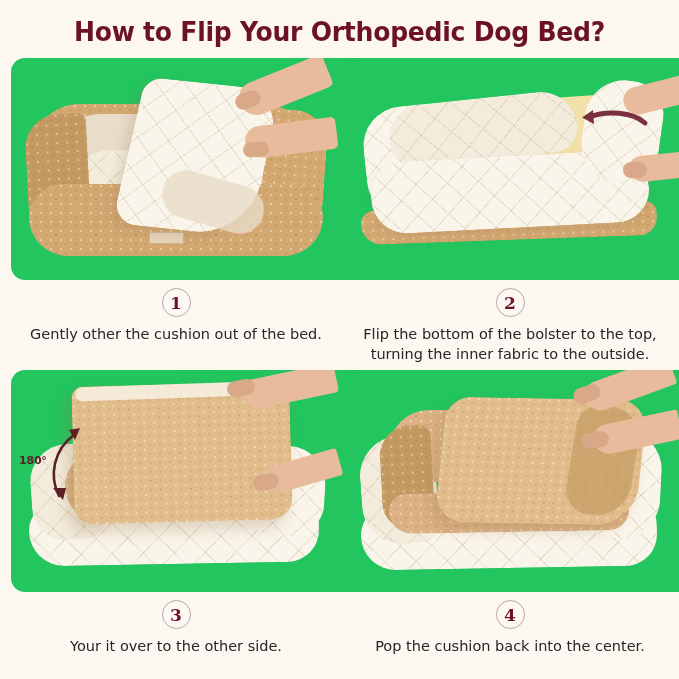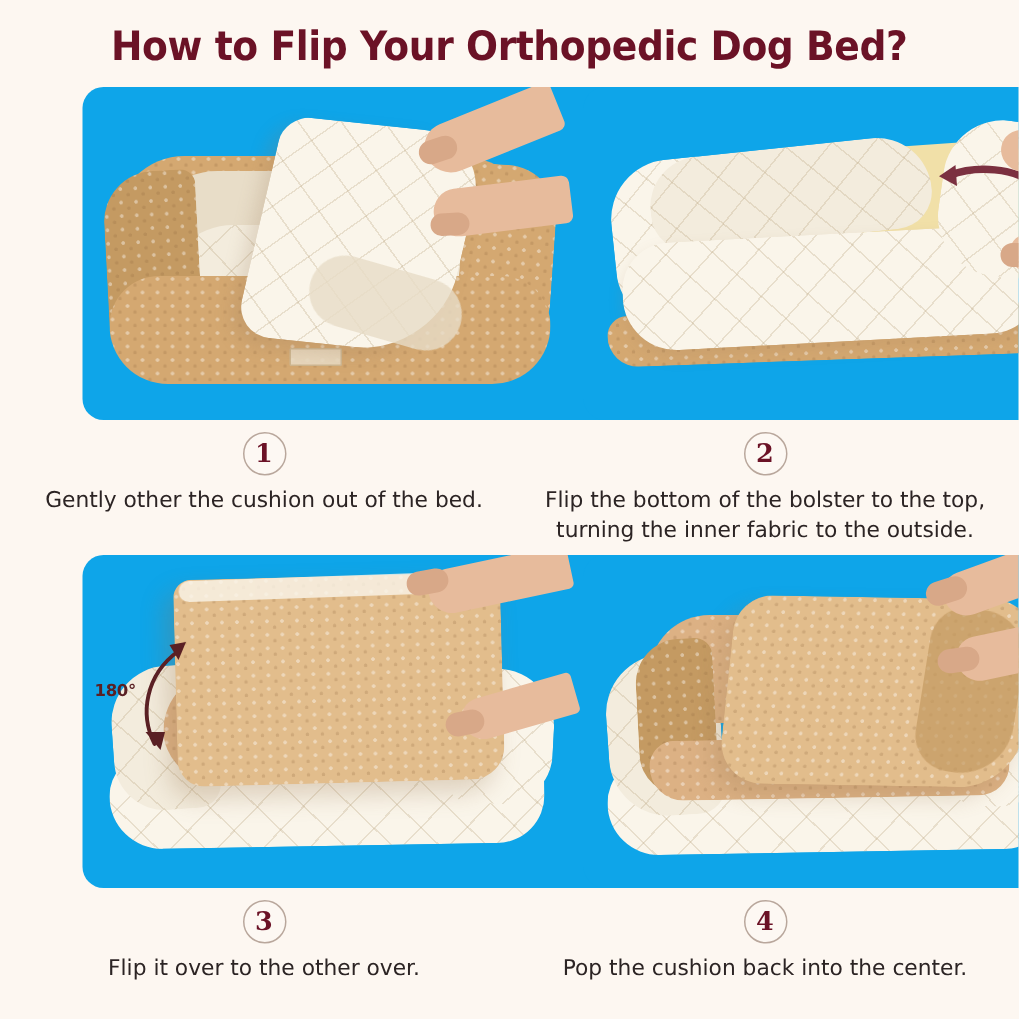--- a/index.html
+++ b/index.html
@@ -30,24 +30,23 @@
   }
   .cell{position:absolute;width:330px;}
   .cell-1{left:11px;top:0;}
   .cell-2{left:345px;top:0;}
   .cell-3{left:11px;top:312px;}
   .cell-4{left:345px;top:312px;}
 
   .card{
     position:relative;
     width:398px;height:222px;
-    background:#0ea5e9;
+    background:#22c55e;
     border-radius:14px;
     overflow:hidden;
-    margin-left:44px;
   }
 
   
   .badge{
     position:relative;
     margin:8px auto 0 auto;
     width:29px;height:29px;
     border-radius:50%;
     background:#fdf8f3;
     border:1.2px solid #b9a79c;
@@ -211,21 +210,21 @@
             <path d="M6 66 L16 78 L19 66 Z" fill="#5a2024"></path>
           </svg>
 
           <div class="shape skin" style="left:230px;top:2px;width:96px;height:30px;border-radius:16px 4px 4px 18px;transform:rotate(-12deg);"></div>
           <div class="shape skin-d" style="left:216px;top:10px;width:28px;height:16px;border-radius:9px;transform:rotate(-10deg);"></div>
           <div class="shape skin" style="left:252px;top:88px;width:78px;height:28px;border-radius:16px 4px 4px 18px;transform:rotate(-16deg);"></div>
           <div class="shape skin-d" style="left:242px;top:104px;width:26px;height:16px;border-radius:9px;transform:rotate(-12deg);"></div>
         </div>
       </div>
       <div class="badge">3</div>
-      <div class="caption">Flip it over to the other over.</div>
+      <div class="caption">Your it over to the other side.</div>
     </div>
 
     <div class="cell cell-4">
       <div class="card">
         <div class="scene">
 
           <div class="shape cream-l quilt" style="left:16px;top:132px;width:296px;height:66px;border-radius:44px 34px 44px 48px;transform:rotate(-1deg);"></div>
           <div class="shape cream quilt" style="left:16px;top:66px;width:76px;height:108px;border-radius:40px 14px 18px 40px;transform:rotate(-4deg);"></div>
           <div class="shape cream-l quilt" style="left:246px;top:60px;width:70px;height:108px;border-radius:16px 40px 40px 18px;transform:rotate(3deg);"></div>
 

